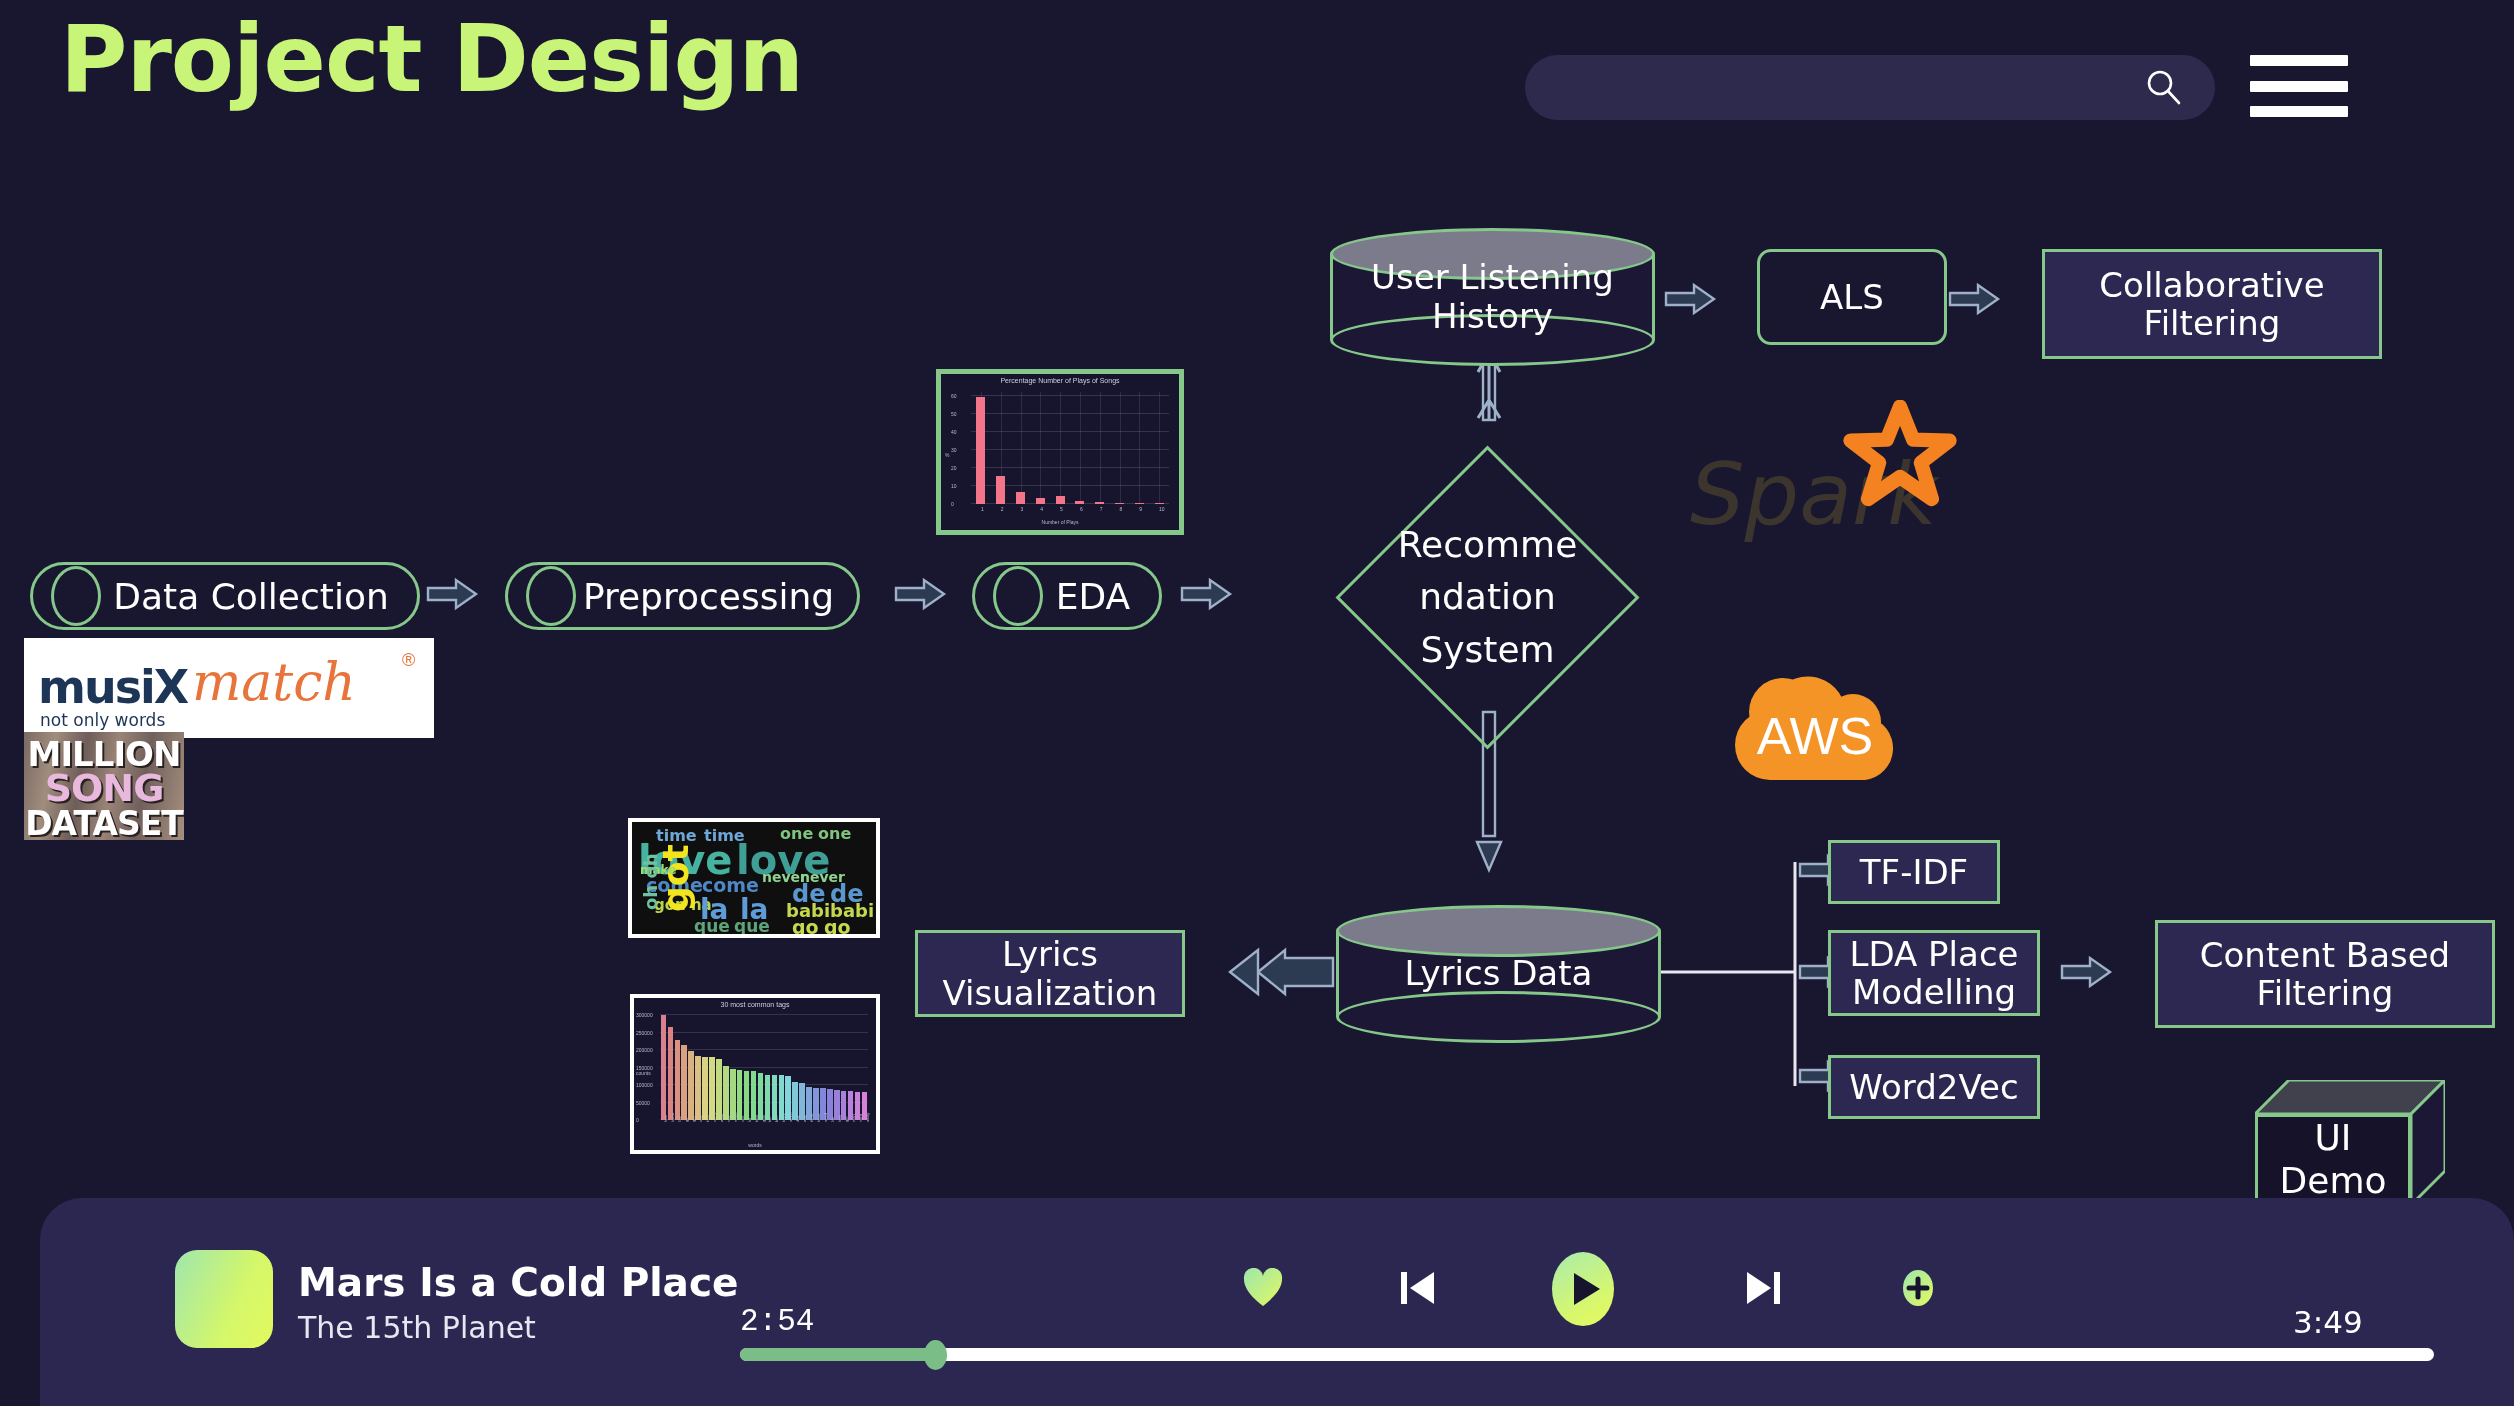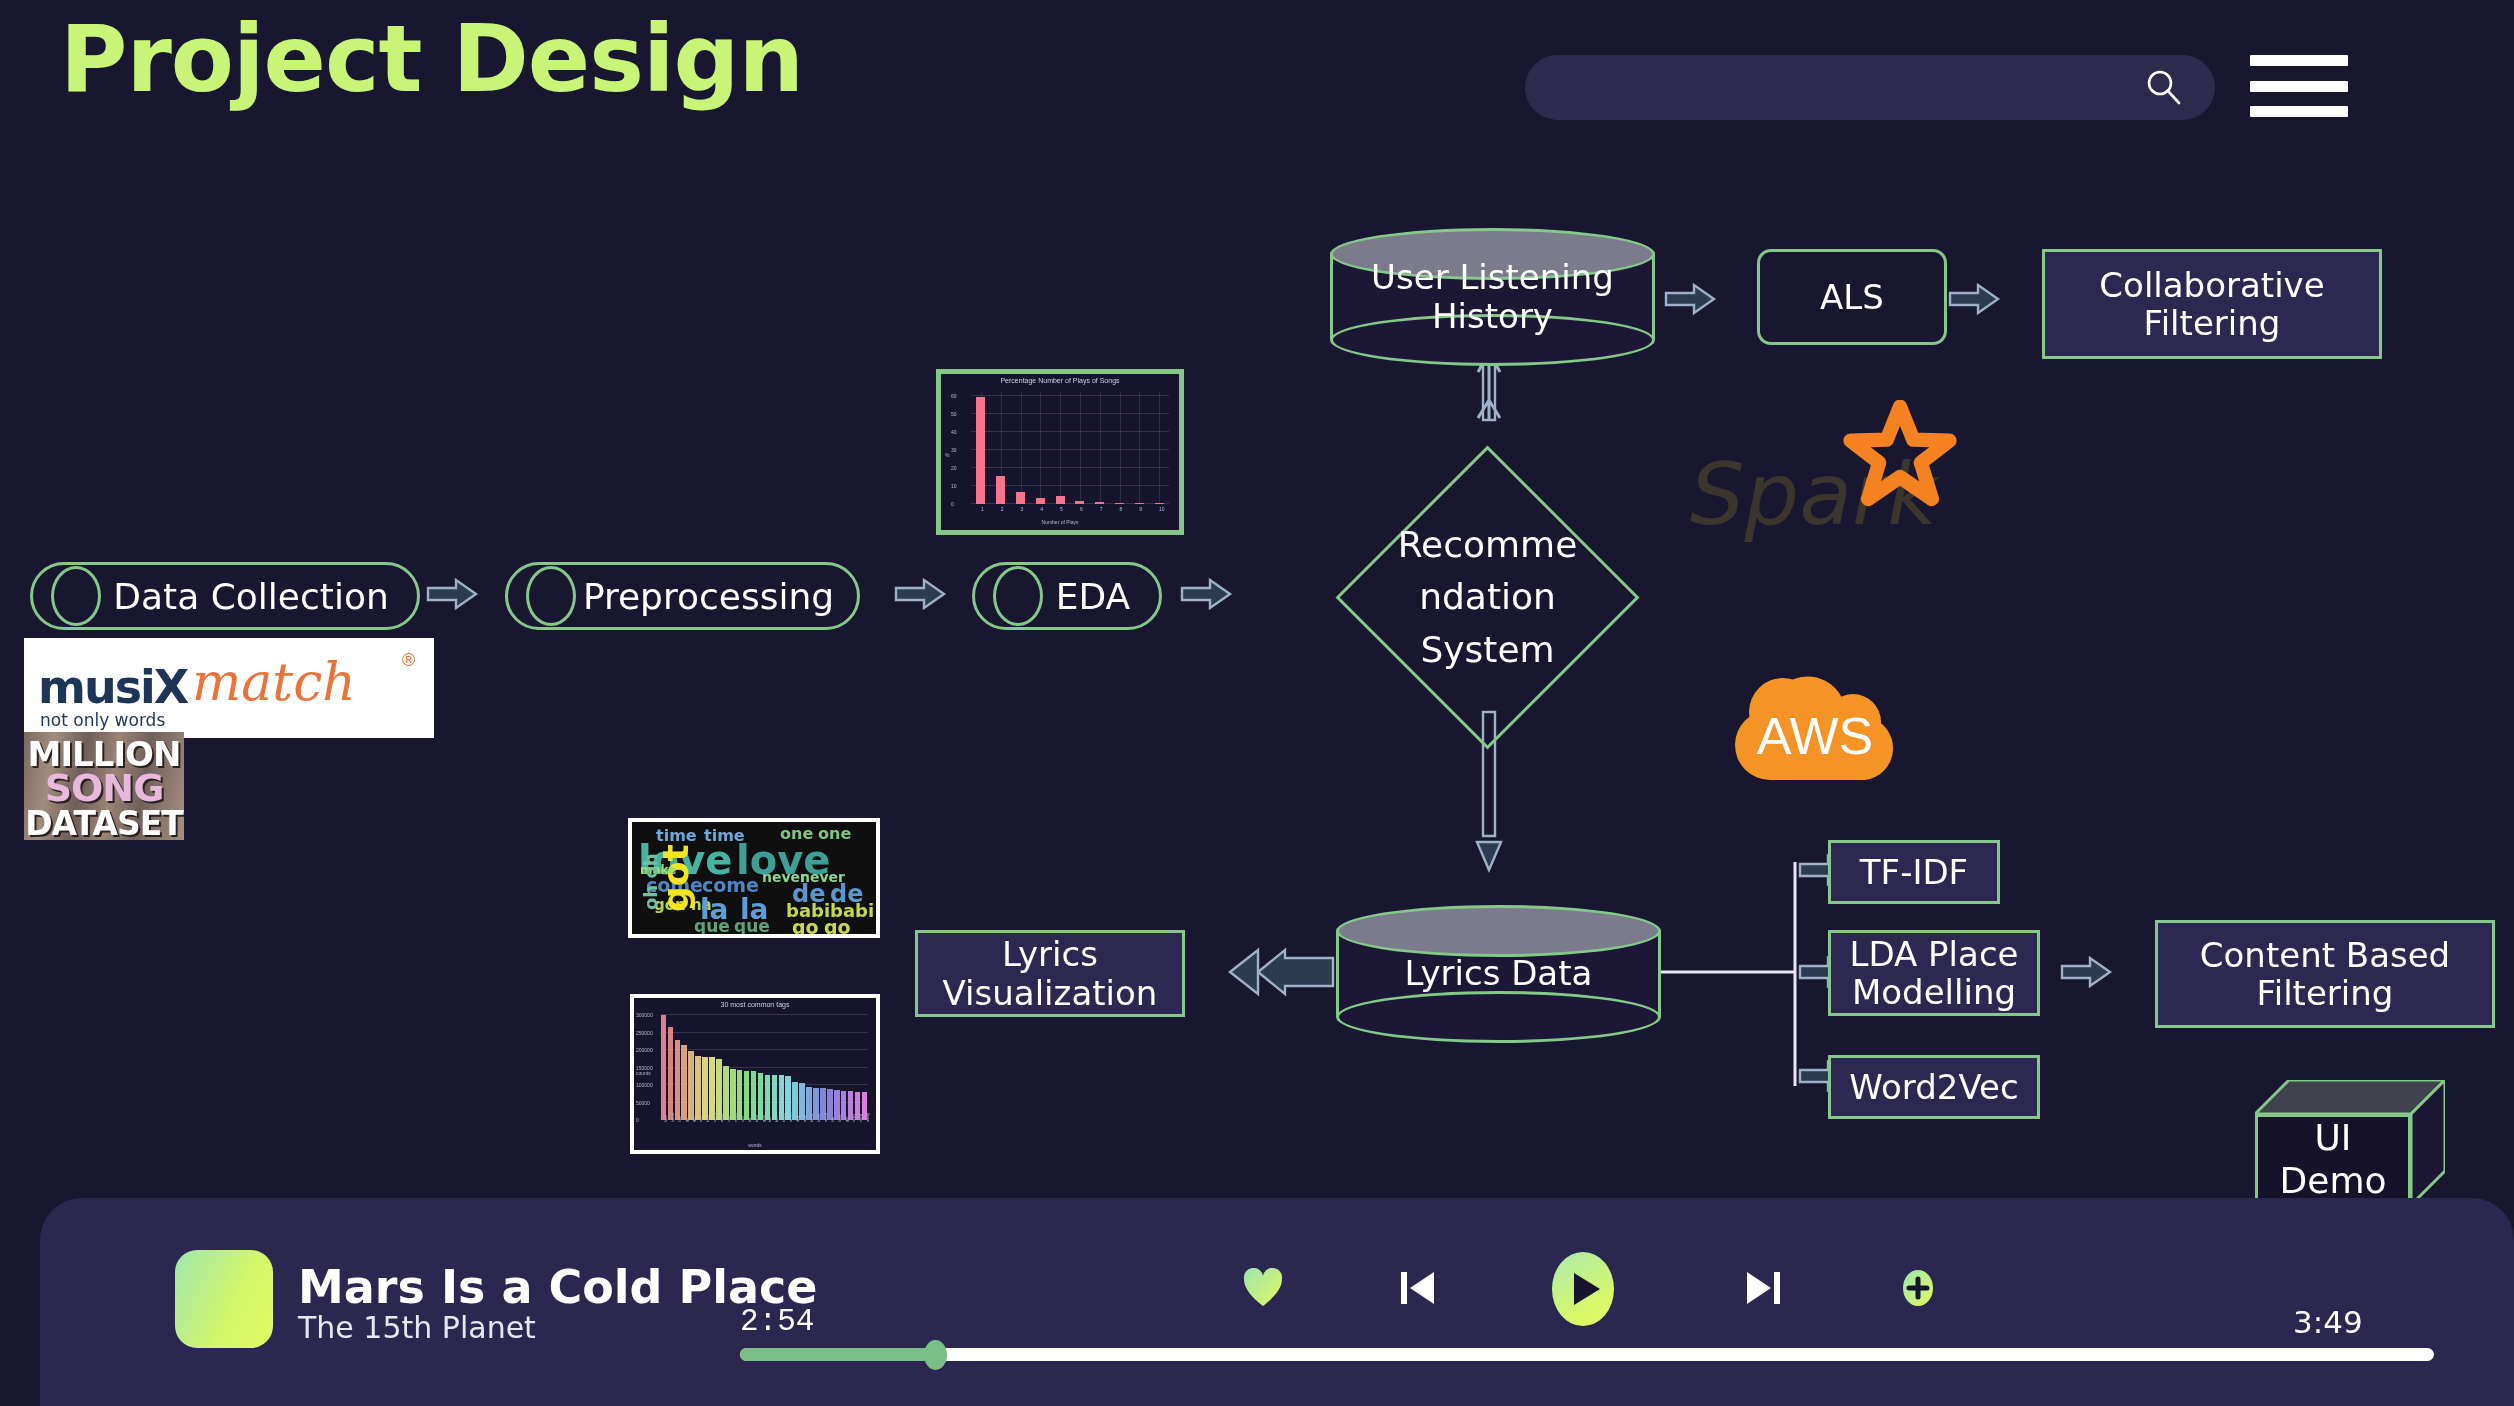--- a/index.html
+++ b/index.html
@@ -141,21 +141,21 @@
   
   .player {
     position: absolute; left: 40px; top: 1198px; width: 2474px; height: 208px;
     background: #2b2750; border-radius: 42px 42px 0 0;
   }
   .album-art {
     position: absolute; left: 135px; top: 52px; width: 98px; height: 98px; border-radius: 22px;
     background: linear-gradient(115deg,#9fe6ae 0%,#d4f76a 60%,#e2f95f 100%);
   }
   .track-title { position: absolute; left: 258px; top: 62px; color: #ffffff;
-                 font-size: 46px; font-weight: bold; font-family: "DejaVu Sans", sans-serif; }
+                 font-size: 39px; font-weight: bold; font-family: "DejaVu Sans", sans-serif; }
   .track-artist { position: absolute; left: 258px; top: 112px; color: #e7e7f2;
                   font-size: 30px; font-family: "DejaVu Sans", sans-serif; }
   .ctrl { position: absolute; }
   .play-btn {
     position: absolute; left: 1552px; top: 1252px; width: 62px; height: 74px; border-radius: 50%;
     background: linear-gradient(150deg,#a9ecae 0%,#d9f76b 70%,#e6fa5e 100%);
   }
   .play-tri {
     position: absolute; left: 22px; top: 21px; width: 0; height: 0;
     border-left: 26px solid #17142e; border-top: 16px solid transparent; border-bottom: 16px solid transparent;

